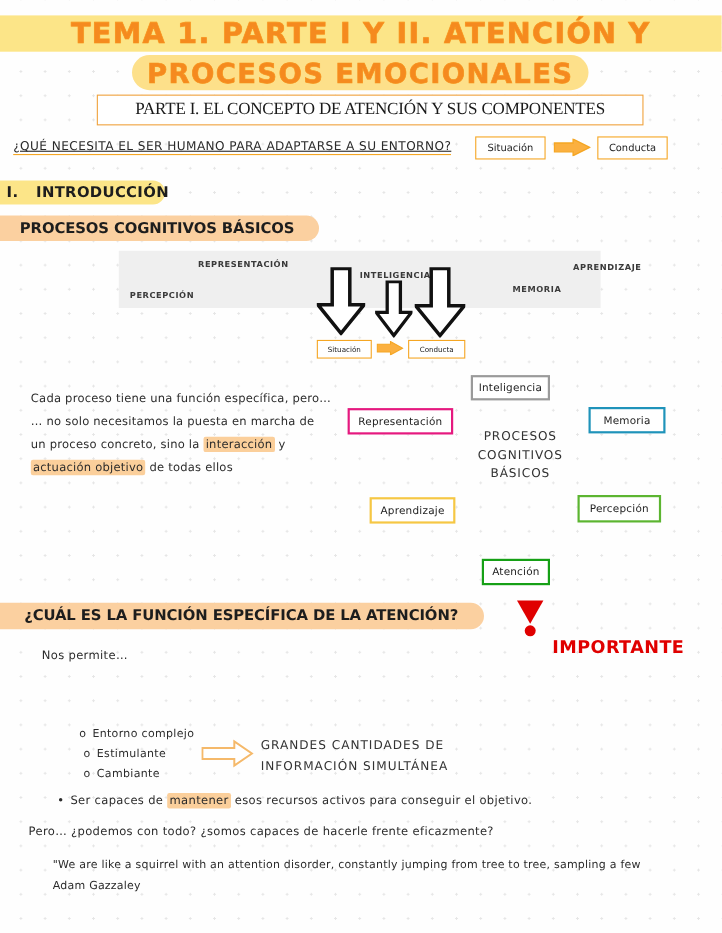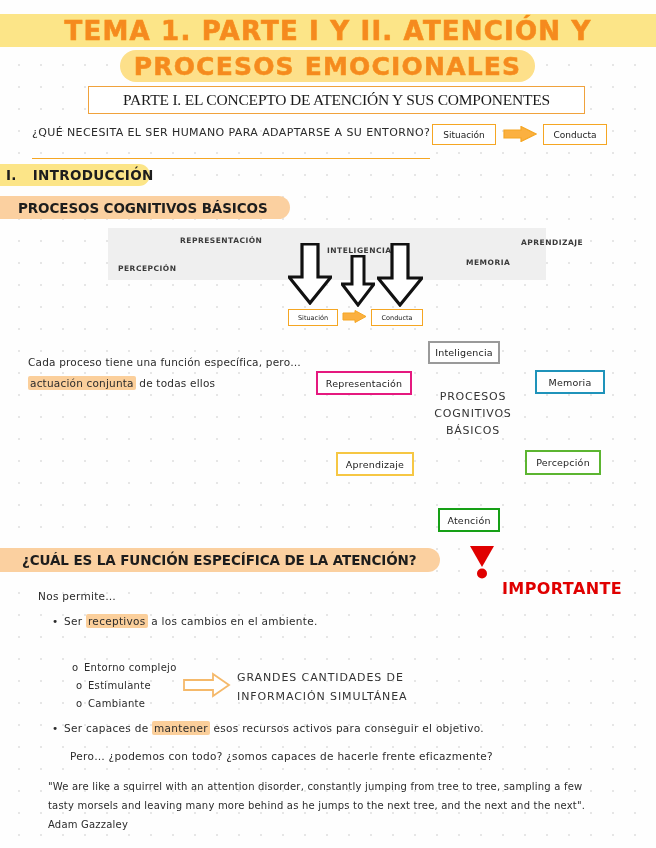--- a/index.html
+++ b/index.html
@@ -51,25 +51,26 @@
     position:absolute;left:88px;top:86px;width:495px;height:26px;
     border:1.6px solid #f0a23c;
     background:#fff;
     display:flex;align-items:center;justify-content:center;
     font-family:"Liberation Serif", serif;
     font-size:15.5px;color:#1a1a1a;letter-spacing:-0.2px;
   }
 
   
   .q-line{
-    position:absolute;left:32px;top:126px;
+    position:absolute;left:12px;top:126px;
     font-family:"DejaVu Sans", sans-serif;
     font-size:11px;color:#2b2b2b;letter-spacing:0.4px;
     border-bottom:1.6px solid #f5a623;
-    padding-bottom:19px;
+    padding-bottom:1px;
+    text-decoration:underline;
   }
   .sit-box{
     position:absolute;left:432px;top:124px;width:62px;height:19px;
     border:1.6px solid #f5a623;background:#fff;
     display:flex;align-items:center;justify-content:center;
     font-size:9px;color:#222;
   }
   .cond-box{
     position:absolute;left:543px;top:124px;width:62px;height:19px;
     border:1.6px solid #f5a623;background:#fff;
@@ -164,21 +165,21 @@
   .nos{position:absolute;left:38px;top:590px;font-size:10.5px;color:#2b2b2b;letter-spacing:0.3px;}
   .bul{position:absolute;font-size:10.5px;color:#2b2b2b;letter-spacing:0.3px;}
   .bul .dot{display:inline-block;width:12px;}
   .sub{position:absolute;font-size:10px;color:#2b2b2b;letter-spacing:0.3px;}
   .sub .odot{display:inline-block;width:12px;}
   .arrow-hollow{position:absolute;left:183px;top:672px;width:48px;height:26px;}
   .gran{
     position:absolute;left:237px;top:668px;font-size:11px;line-height:19px;
     color:#333;letter-spacing:0.9px;
   }
-  .pero{position:absolute;left:26px;top:727px;font-size:10.5px;color:#2b2b2b;letter-spacing:0.3px;margin-left:44px;}
+  .pero{position:absolute;left:26px;top:727px;font-size:10.5px;color:#2b2b2b;letter-spacing:0.3px;}
   .quote{
     position:absolute;left:48px;top:777px;width:590px;
     font-size:10px;line-height:19px;color:#2b2b2b;letter-spacing:0.2px;
   }
 </style>
 </head>
 <body>
 
 <div id="page">
 
@@ -223,22 +224,26 @@
   </svg>
 
   <div class="sit-box2">Situación</div>
   <svg class="arrow-solid2" viewBox="0 0 25 13">
     <path d="M1 3 L13 3 L13 0.5 L24 6.5 L13 12.5 L13 10 L1 10 Z" fill="#fbb040" stroke="#f5a623" stroke-width="1"></path>
   </svg>
   <div class="cond-box2">Conducta</div>
 
   <div class="para">
     <div>Cada proceso tiene una función específica, pero…</div>
+    <div>… no solo necesitamos la puesta en marcha de</div>
     <div>
-      <span class="hl">actuación conjunta</span><span> de todas ellos</span>
+      <span>un proceso concreto, sino la </span><span class="hl">interacción</span><span> y</span>
+    </div>
+    <div>
+      <span class="hl">actuación objetivo</span><span> de todas ellos</span>
     </div>
   </div>
 
   <div class="cbox" style="left:428px;top:341px;width:68px;height:19px;border:2px solid #9a9a9a;">Inteligencia</div>
   <div class="cbox" style="left:316px;top:371px;width:92px;height:20px;border:2.2px solid #e5197f;">Representación</div>
   <div class="cbox" style="left:535px;top:370px;width:66px;height:20px;border:2.2px solid #1f93ba;">Memoria</div>
   <div class="cbox" style="left:336px;top:452px;width:74px;height:20px;border:2.2px solid #f6c744;">Aprendizaje</div>
   <div class="cbox" style="left:525px;top:450px;width:72px;height:21px;border:2.2px solid #5cb531;">Percepción</div>
   <div class="cbox" style="left:438px;top:508px;width:58px;height:20px;border:2.2px solid #16a016;">Atención</div>
 
@@ -251,23 +256,20 @@
   <div class="hl-func"></div>
   <div class="func-text">¿CUÁL ES LA FUNCIÓN ESPECÍFICA DE LA ATENCIÓN?</div>
   <svg class="imp-icon" viewBox="0 0 28 34">
     <path d="M2 1 L26 1 L14 22 Z" fill="#e00000"></path>
     <circle cx="14" cy="28.5" r="5" fill="#e00000"></circle>
   </svg>
   <div class="imp-text">IMPORTANTE</div>
 
   <div class="nos">Nos permite…</div>
 
-  <div class="bul" style="left:52px;top:615px;">
-    <span class="dot">•</span><span>Ser </span><span class="hl">receptivos</span><span> a los cambios en el ambiente.</span>
-  </div>
 
 
   <div class="sub" style="left:72px;top:662px;">
     <span class="odot">o</span><span>Entorno complejo</span>
   </div>
   <div class="sub" style="left:76px;top:680px;">
     <span class="odot">o</span><span>Estimulante</span>
   </div>
   <div class="sub" style="left:76px;top:698px;">
     <span class="odot">o</span><span>Cambiante</span>
@@ -282,17 +284,16 @@
   </div>
 
   <div class="bul" style="left:52px;top:722px;">
     <span class="dot">•</span><span>Ser capaces de </span><span class="hl">mantener</span><span> esos recursos activos para conseguir el objetivo.</span>
   </div>
 
   <div class="pero" style="top:750px;">Pero… ¿podemos con todo? ¿somos capaces de hacerle frente eficazmente?</div>
 
   <div class="quote">
     <div>"We are like a squirrel with an attention disorder, constantly jumping from tree to tree, sampling a few</div>
-    <div>tasty morsels and leaving many more behind as he jumps to the next tree, and the next and the next".</div>
     <div>Adam Gazzaley</div>
   </div>
 
 </div>
 
 </body></html>

